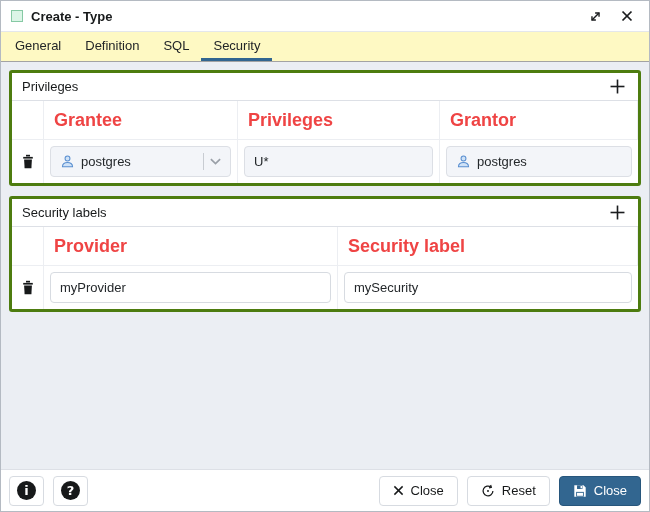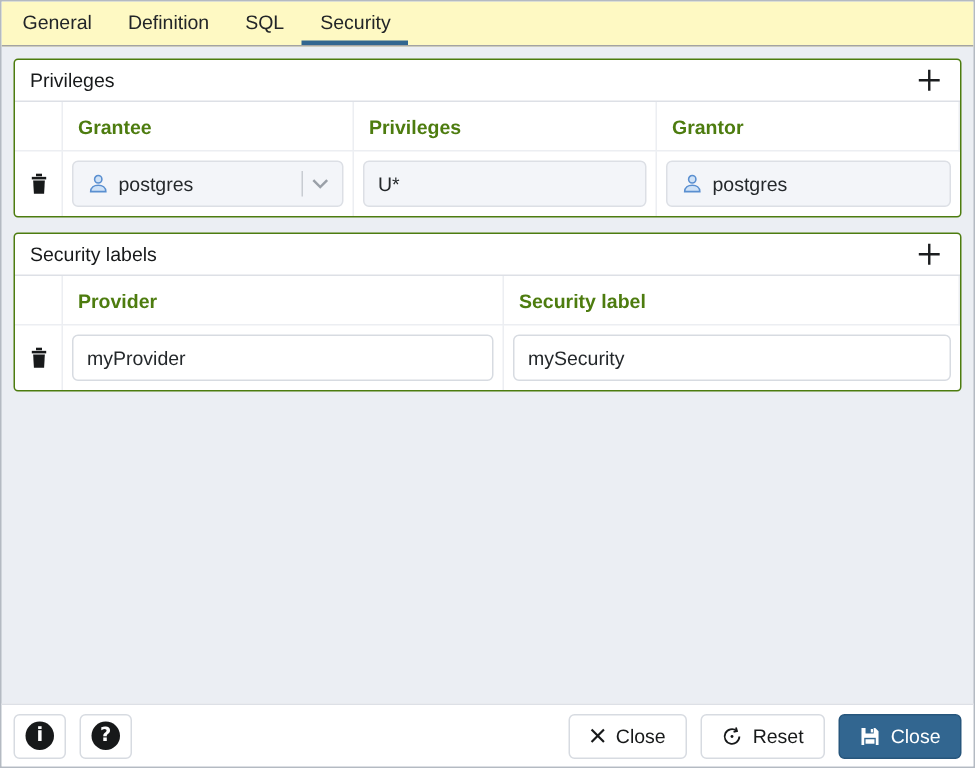--- a/index.html
+++ b/index.html
@@ -17,29 +17,29 @@
   .tb-action { width:24px; height:24px; display:flex; align-items:center; justify-content:center; cursor:pointer; }
 
   
   .tabbar { flex:0 0 30px; background:#fef9c3; display:flex; padding:0 2px; border-bottom:1px solid #a3a3a3; }
   .tab { padding:0 12px; font-size:13px; color:#222528; display:flex; align-items:center;
          border-bottom:3px solid transparent; cursor:pointer; }
   .tab.active { border-bottom-color:#326690; }
 
   
   .content { flex:1; padding:8px 8px 0 8px; overflow:hidden; }
-  .card { background:#fff; border:1px solid #4d7c0f; border-radius:3px; margin-bottom:10px; }
+  .card { background:#fff; border:3px solid #4d7c0f; border-radius:3px; margin-bottom:10px; }
   .card-header { height:28px; display:flex; align-items:center; justify-content:space-between;
                  padding:0 10px; border-bottom:1px solid #dde0e6; font-size:13px; color:#17191a; }
   .add-btn { width:22px; height:22px; display:flex; align-items:center; justify-content:center; cursor:pointer; }
 
   .tbl { display:grid; }
   .tbl-priv { grid-template-columns:32px 194px 202px 1fr; }
   .tbl-sec  { grid-template-columns:32px 294px 1fr; }
-  .th { font-size:13px; font-weight:bold; color:#4d7c0f; padding:9px 10px 8px 10px;
+  .th { font-size:18px; font-weight:bold; color:#ef4444; padding:9px 10px 8px 10px;
         border-right:1px solid #eceef2; border-bottom:1px solid #eceef2; }
   .th.empty { padding:9px 0 8px 0; }
   .th:nth-last-child(1) { border-right:none; }
   .td { padding:6px 6px; border-right:1px solid #eceef2; display:flex; align-items:center; justify-content:center; }
   .td.last { border-right:none; }
 
   .field { height:31px; width:100%; border-radius:4px; display:flex; align-items:center;
            gap:6px; padding:0 9px; font-size:13px; color:#24282b; }
   .field.gray { background:#f3f5f9; border:1px solid #dcdfe5; }
   input.field { background:#fff; border:1px solid #d7dbe1; outline:none;
@@ -61,20 +61,37 @@
   .btn { height:30px; border:1px solid #d7dbe1; border-radius:4px; background:#fff;
          font-size:13px; color:#17191a; display:flex; align-items:center; gap:7px;
          padding:0 13px; cursor:pointer; font-family:"Liberation Sans",sans-serif;justify-content:flex-end; }
   .btn.primary { background:#326690; border-color:#27567c; color:#fff; }
 </style>
 </head>
 <body>
 
 <div class="dialog">
 
+  <div class="titlebar">
+    <span class="title-icon"></span>
+    <span class="title">Create - Type</span>
+    <span class="tb-action">
+      <svg width="13" height="13" viewBox="0 0 14 14" fill="none" stroke="#1b1d1f" stroke-width="1.5">
+        <line x1="3.2" y1="10.8" x2="10.8" y2="3.2"></line>
+        <polyline points="6.6,3.2 10.8,3.2 10.8,7.4"></polyline>
+        <polyline points="3.2,6.6 3.2,10.8 7.4,10.8"></polyline>
+      </svg>
+    </span>
+    <span class="tb-action">
+      <svg width="12" height="12" viewBox="0 0 12 12" stroke="#1b1d1f" stroke-width="1.7">
+        <line x1="1.5" y1="1.5" x2="10.5" y2="10.5"></line>
+        <line x1="10.5" y1="1.5" x2="1.5" y2="10.5"></line>
+      </svg>
+    </span>
+  </div>
 
   <div class="tabbar">
     <div class="tab">General</div>
     <div class="tab">Definition</div>
     <div class="tab">SQL</div>
     <div class="tab active">Security</div>
   </div>
 
   <div class="content">
 

